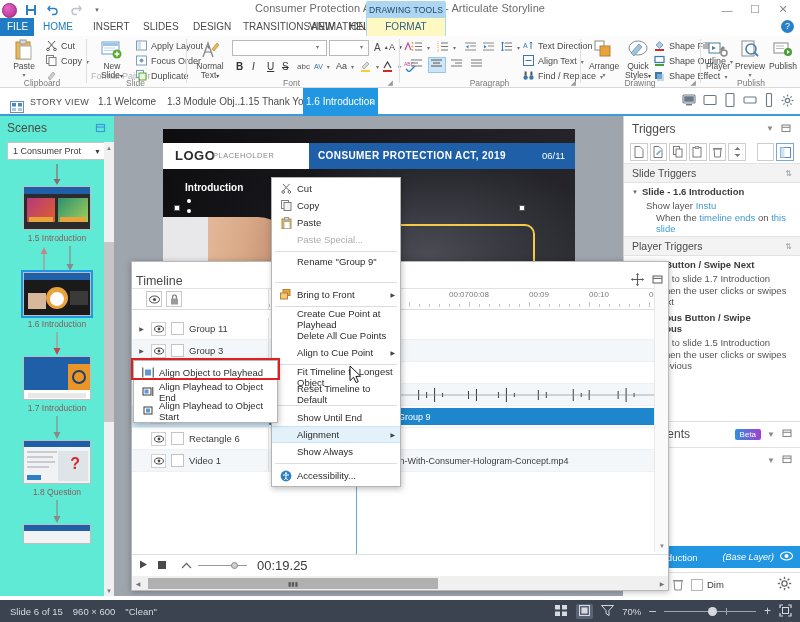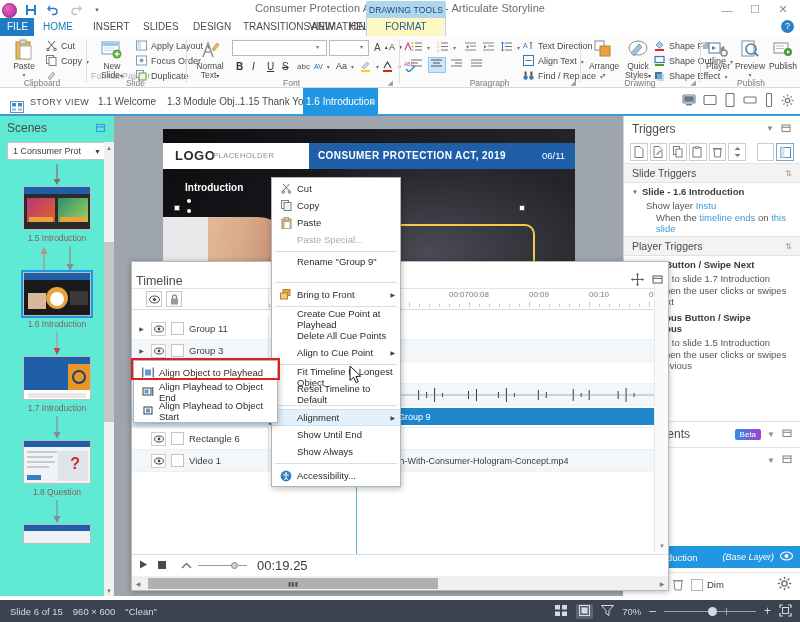--- a/index.html
+++ b/index.html
@@ -1324,28 +1324,28 @@
   <div class="msep"></div>
   <div class="mi">
     <span class="miico"></span>
     <span class="mitxt">Fit Timeline to Longest Object</span>
   </div>
   <div class="mi">
     <span class="miico"></span>
     <span class="mitxt">Reset Timeline to Default</span>
   </div>
   <div class="msep"></div>
+  <div class="mi">
+    <span class="miico"></span>
+    <span class="mitxt">Show Until End</span>
+  </div>
   <div class="mi hl">
     <span class="miico"></span>
     <span class="mitxt">Alignment</span>
     <span class="sub">▶</span>
-  </div>
-  <div class="mi">
-    <span class="miico"></span>
-    <span class="mitxt">Show Until End</span>
   </div>
   <div class="mi">
     <span class="miico"></span>
     <span class="mitxt">Show Always</span>
   </div>
   <div class="msep"></div>
   <div class="mi">
     <span class="miico">
         <svg width="12" height="12" viewBox="0 0 12 12">
           <circle cx="6" cy="6" r="5.4" fill="#2f7fc4"></circle>

